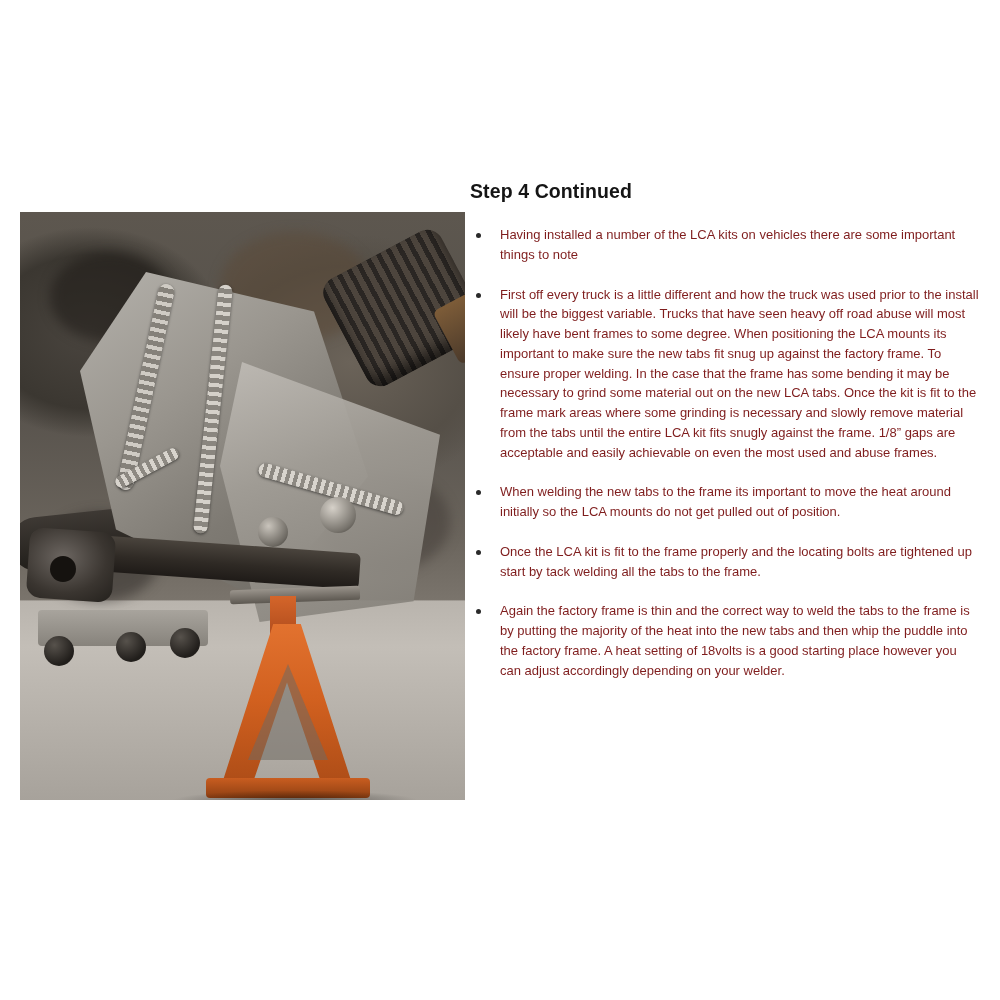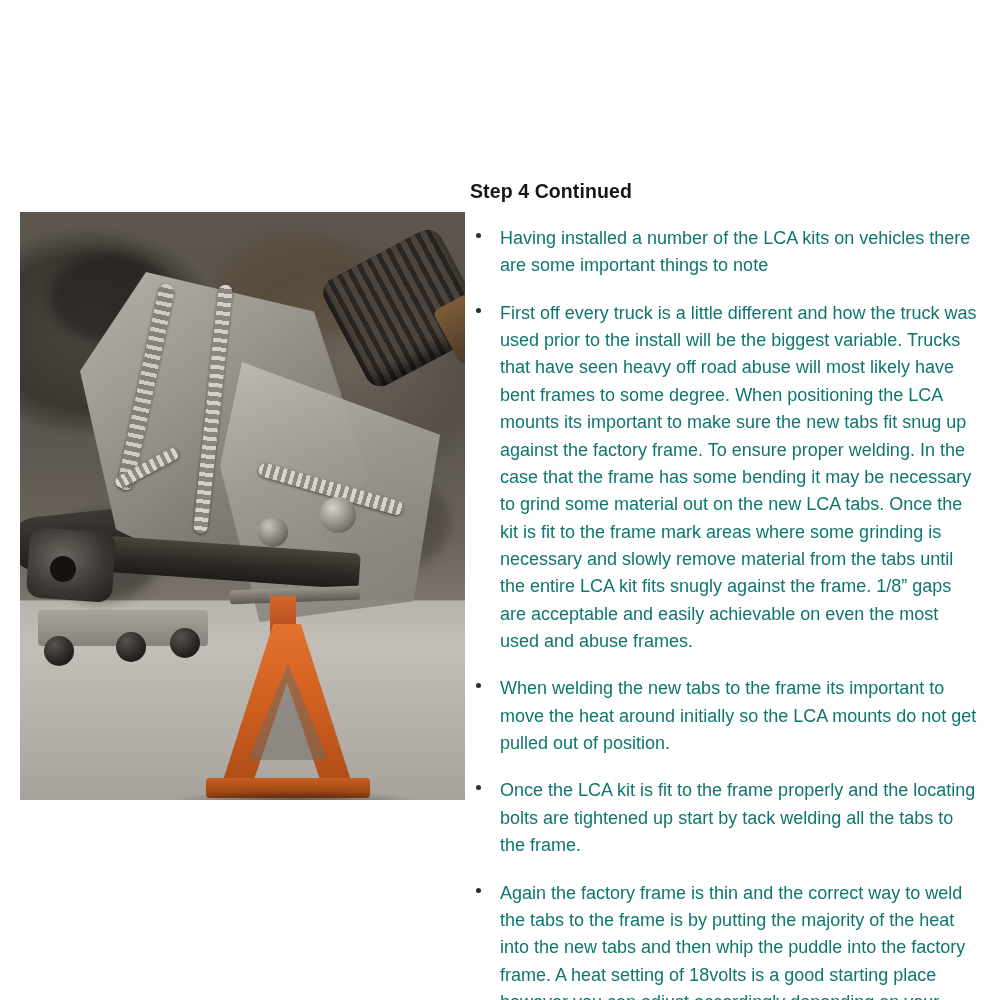--- a/index.html
+++ b/index.html
@@ -189,23 +189,23 @@
   }
   ul.bullets {
     list-style: none;
     margin: 0;
     padding: 0;
   }
   ul.bullets li {
     position: relative;
     padding-left: 30px;
     margin-bottom: 20px;
-    font-size: 18px;
+    font-size: 13px;
     line-height: 1.52;
-    color: #0f766e;
+    color: #7f1d1d;
     text-align: left;
   }
   ul.bullets li .dot {
     position: absolute;
     left: 6px;
     top: 8px;
     width: 5px;
     height: 5px;
     border-radius: 50%;
     background: #2a2a2a;

